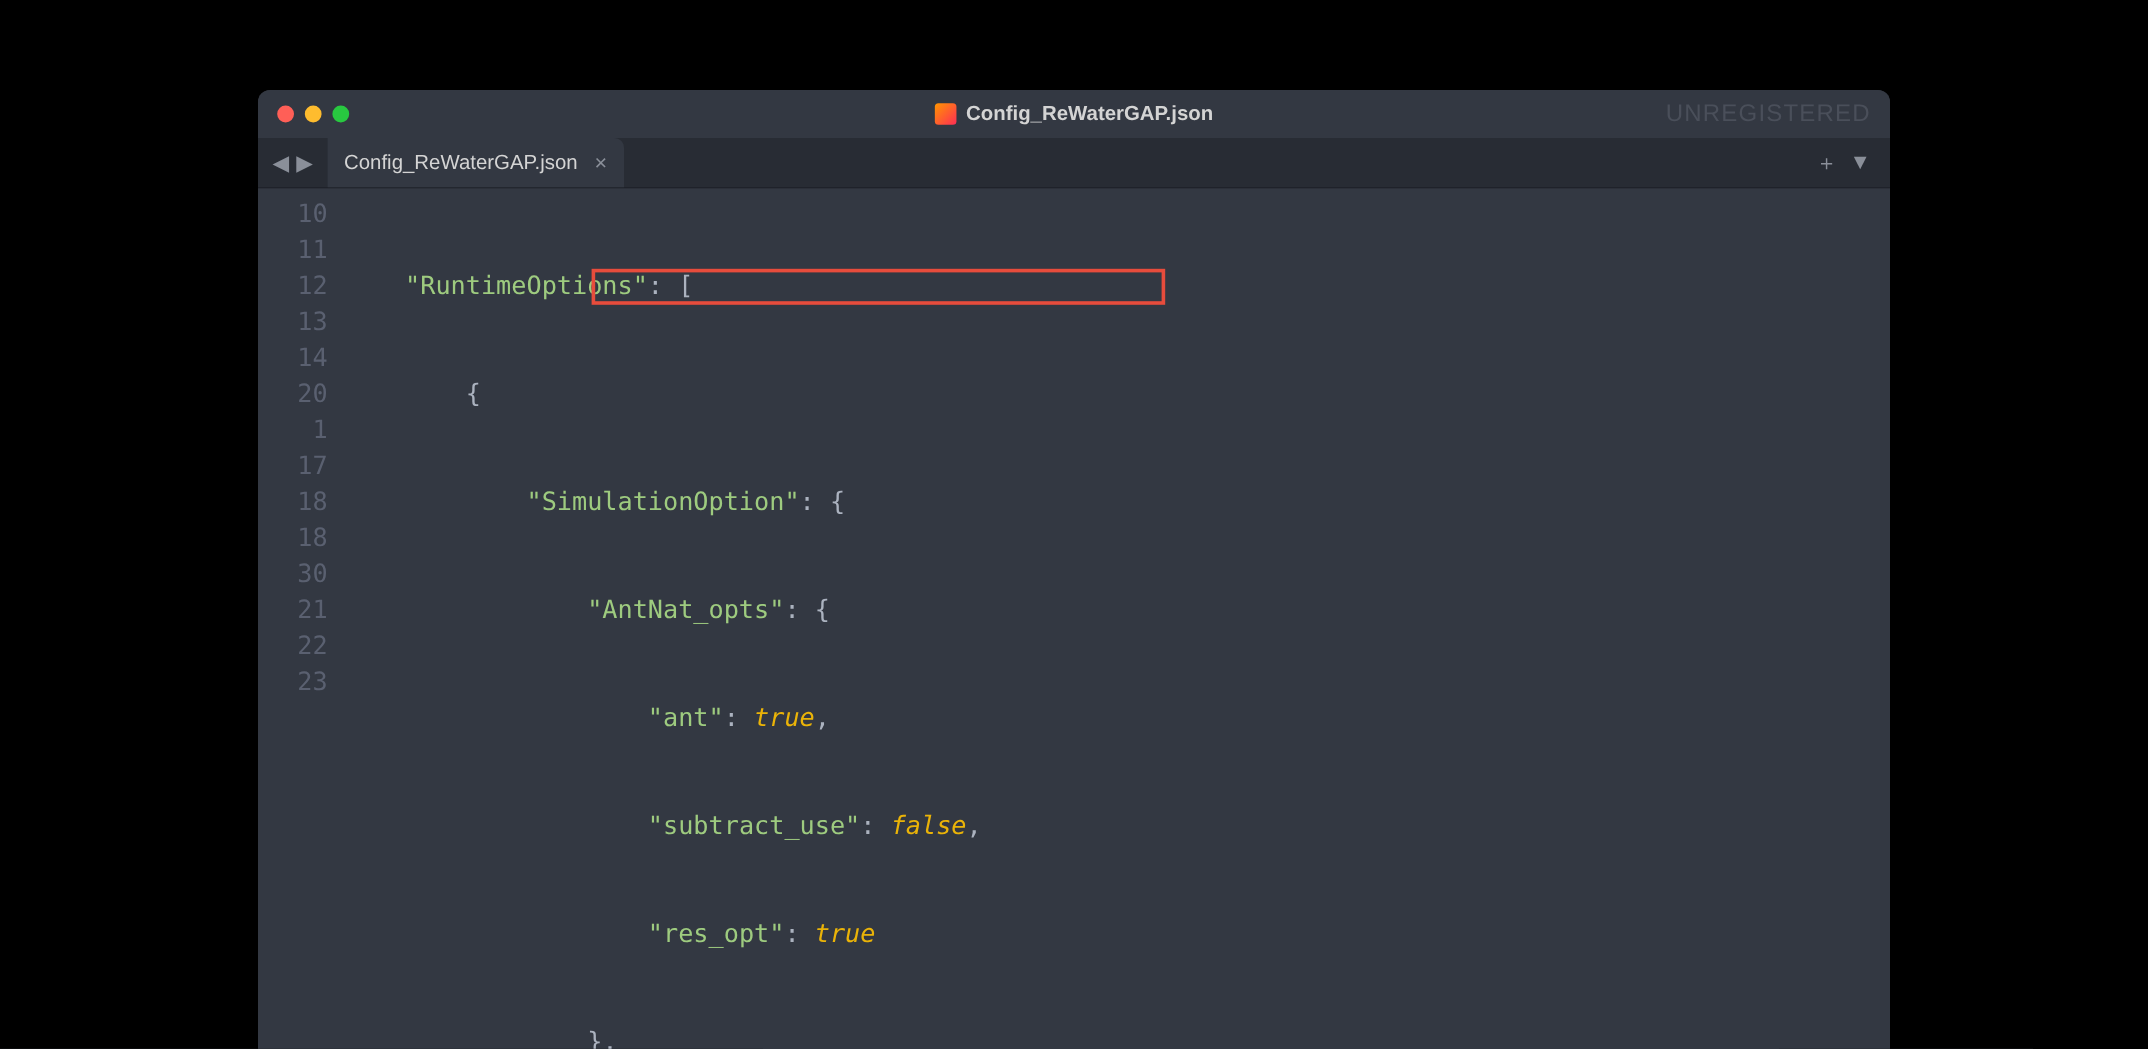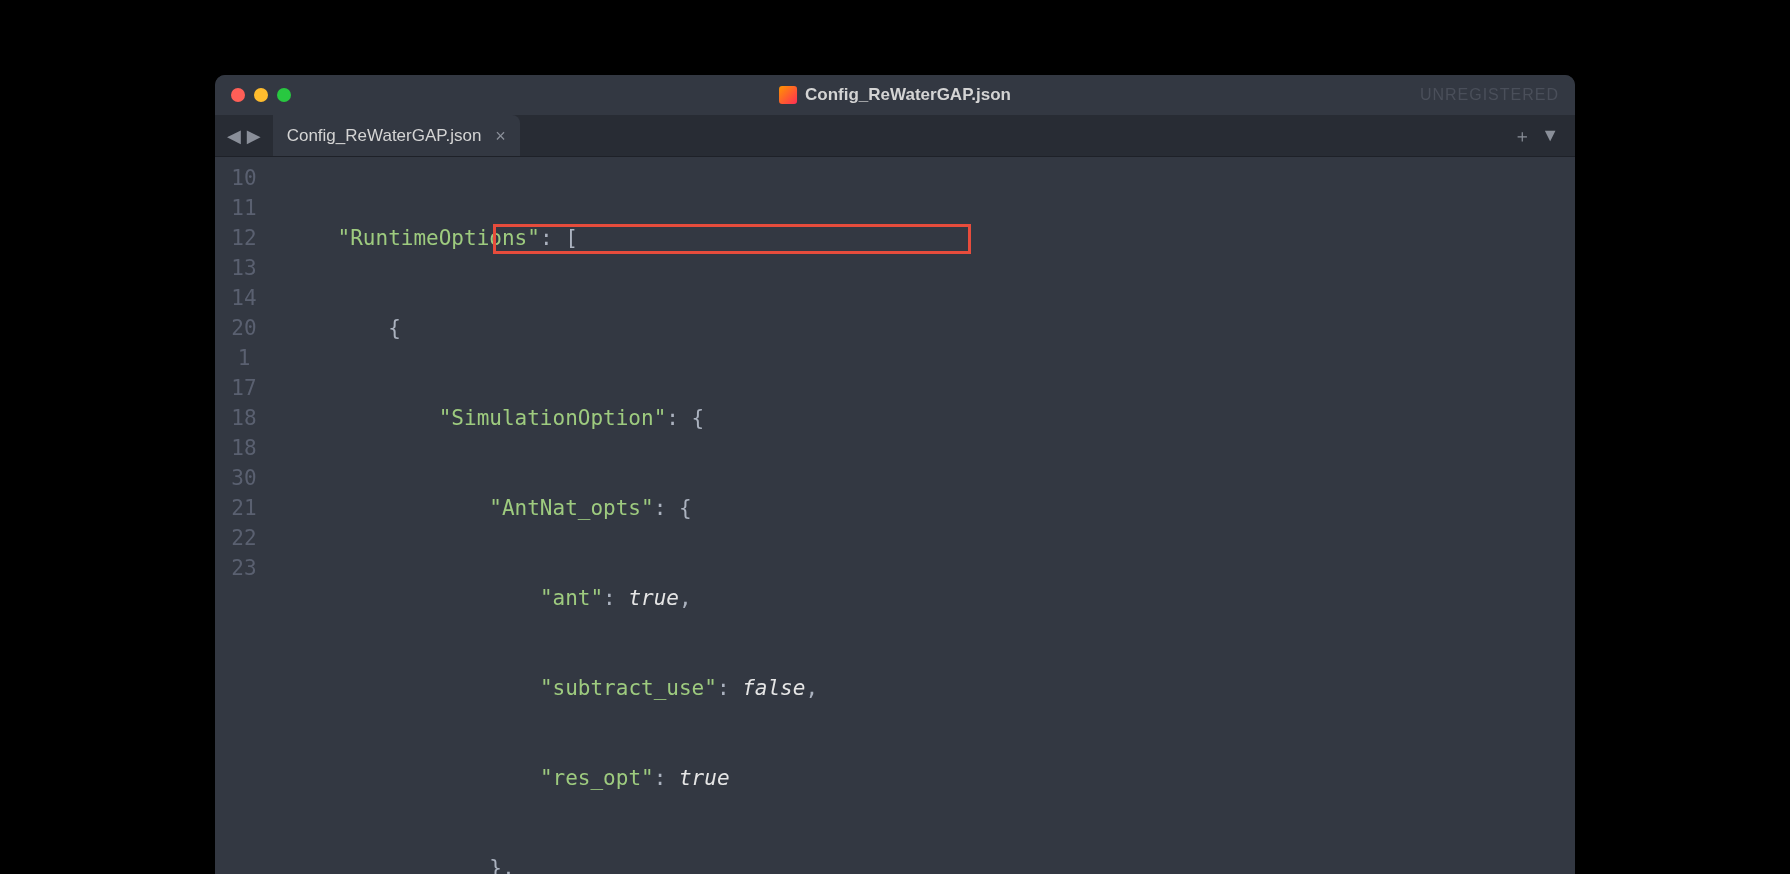--- a/index.html
+++ b/index.html
@@ -55,21 +55,21 @@
     .file-icon-title {
       width: 18px;
       height: 18px;
       background: linear-gradient(135deg, #ff9500, #ff2d55);
       border-radius: 3px;
       display: inline-block;
     }
     .unregistered {
       margin-left: auto;
       color: #4a4f5a;
-      font-size: 16px;
+      font-size: 20px;
       letter-spacing: 1px;
       font-weight: 500;
     }
     .tabbar {
       height: 42px;
       background: #282c34;
       display: flex;
       align-items: stretch;
       border-bottom: 1px solid #1e2128;
     }
@@ -119,32 +119,32 @@
       position: relative;
     }
     .gutter {
       width: 72px;
       text-align: right;
       padding: 6px 14px 6px 0;
       color: #5a6070;
       user-select: none;
       flex-shrink: 0;
     }
-    .gutter div { height: 30px; text-align: center; }
+    .gutter div { height: 30px; }
     .code {
       flex: 1;
       padding: 6px 0;
       color: #c9d1d9;
       white-space: pre;
       position: relative;
     }
     .code div { height: 30px; }
     .s-key { color: #9ecb7f; }
     .s-punc { color: #abb2bf; }
-    .s-bool { color: #e5e5e5; font-style: italic; }
+    .s-bool { color: #eab308; font-style: italic; }
     .highlight-box {
       position: absolute;
       border: 3px solid #e74c3c;
       pointer-events: none;
       top: 67px;
       left: 206px;
       width: 478px;
       height: 154px;
     }
   </style>

